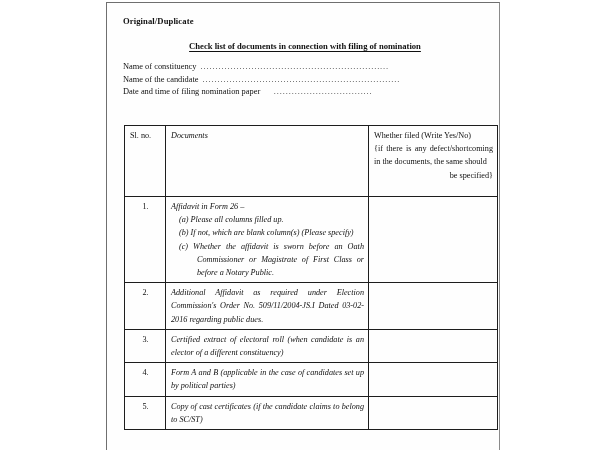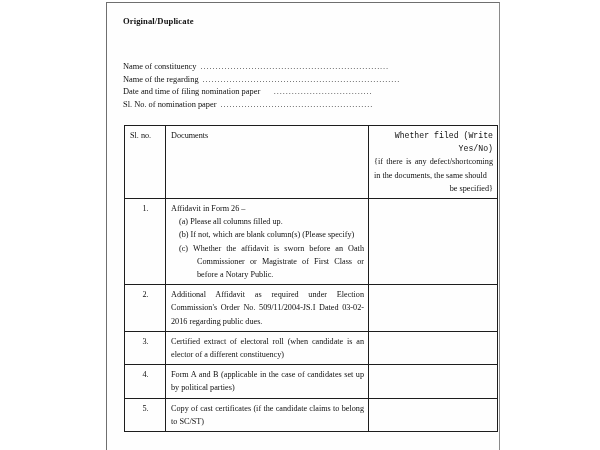--- a/index.html
+++ b/index.html
@@ -128,21 +128,21 @@
     margin-left: 42px;
   }
   col.c-sl   { width: 41px; }
   col.c-doc  { width: 203px; }
   col.c-chk  { width: 129px; }
 
   td.sl {
     text-align: center;
     padding-top: 3px;
   }
-  td.doc { text-align: left; }
+  td.doc { text-align: left; font-style: italic; }
   td.doc.just { text-align: justify; }
   td.chk { text-align: justify; }
   td.chk p { margin: 0; }
   td.chk p.last { text-align: right; }
 
   .hdr-cell { height: 64px; }
   .hdr-cell.sl, .hdr-cell.doc { vertical-align: top; }
 
   .sub {
     display: block;
@@ -157,52 +157,49 @@
 <body>
 
 <div id="scan">
   <div id="page">
     <div class="inner">
 
       <div class="hdr-row">
         <div class="orig-dup">Original/Duplicate</div>
       </div>
 
+      <div class="doc-title">Check list of documents in connection with filing of nomination</div>
 
       <div class="fields">
         <div class="fld">
           <span class="lbl">Name of constituency</span>
           <span class="dots dots-1">......................................................................</span>
         </div>
         <div class="fld">
-          <span class="lbl">Name of the regarding</span>
+          <span class="lbl">Name of the candidate</span>
           <span class="dots dots-2">.......................................................................</span>
         </div>
         <div class="fld">
           <span class="lbl">Date and time of filing nomination paper</span>
           <span class="dots dots-3">.................................</span>
-        </div>
-        <div class="fld">
-          <span class="lbl">Sl. No. of nomination paper</span>
-          <span class="dots dots-4">...................................................</span>
         </div>
       </div>
 
       <table class="chk">
         <colgroup>
           <col class="c-sl">
             <col class="c-doc">
             <col class="c-chk">
         </colgroup>
         <tbody>
           <tr>
             <td class="sl hdr-cell" style="text-align:left;">Sl. no.</td>
             <td class="doc hdr-cell">Documents</td>
             <td class="chk hdr-cell">
-              <p style="text-align:right;font-family:Liberation Mono, monospace;">Whether filed (Write Yes/No)</p>
+              <p style="text-align:left;">Whether filed (Write Yes/No)</p>
               <p>{if there is any defect/shortcoming in the documents, the same should</p>
               <p class="last">be specified}</p>
             </td>
           </tr>
 
           <tr>
             <td class="sl">1.</td>
             <td class="doc">
               <span class="lead">Affidavit in Form 26 –</span>
               <span class="sub">(a) Please all columns filled up.</span>

